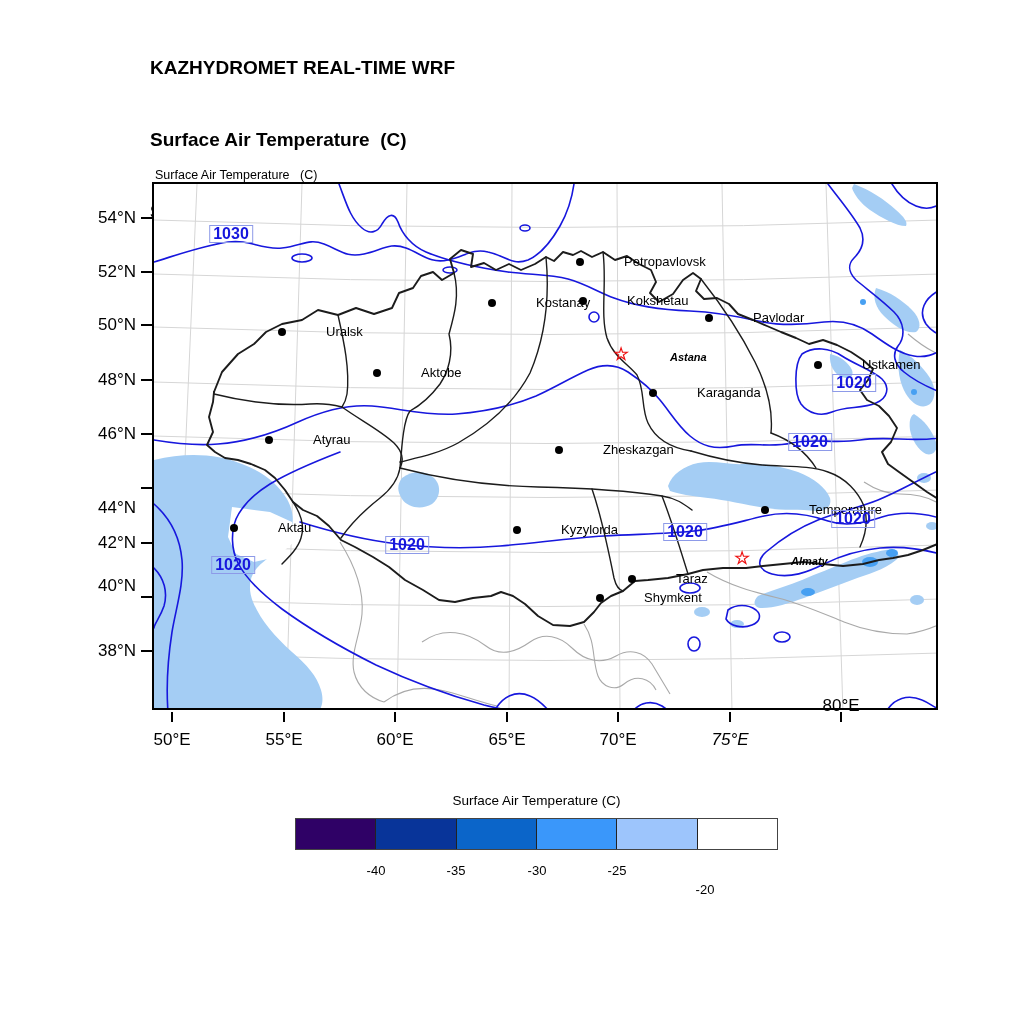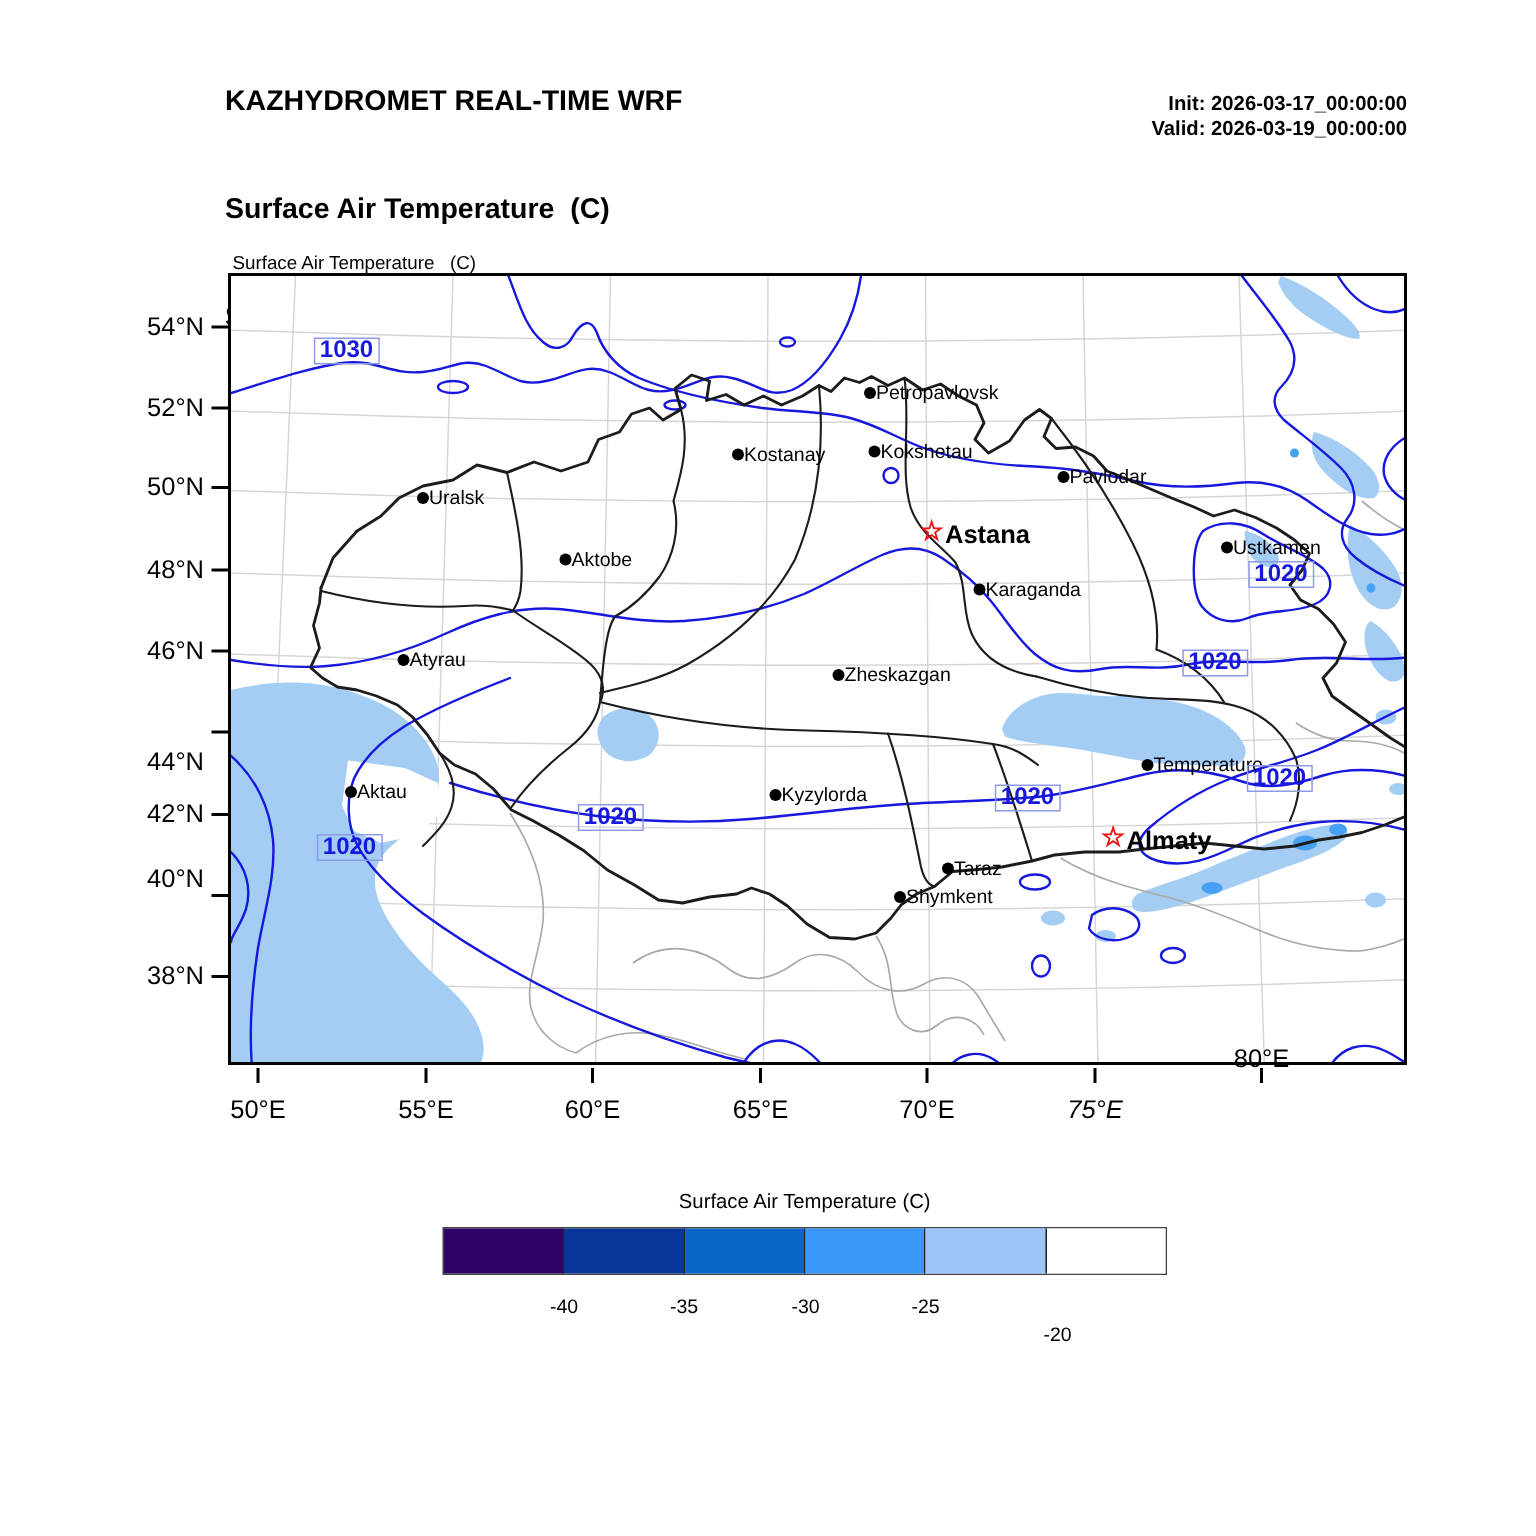--- a/index.html
+++ b/index.html
@@ -17,22 +17,22 @@
   .shade{fill:var(--shade);stroke:none;}
   .shade2{fill:var(--shade2);stroke:none;}
   .landpatch{fill:#ffffff;stroke:none;}
   .grayb{stroke:var(--gray);stroke-width:1.1;fill:none;stroke-linejoin:round;}
   .contour{stroke:var(--blue);stroke-width:1.6;fill:none;stroke-linejoin:round;stroke-linecap:round;}
   .blackb{stroke:var(--black);stroke-width:1.4;fill:none;stroke-linejoin:round;stroke-linecap:round;}
   .blackb2{stroke:var(--black);stroke-width:1.9;fill:none;stroke-linejoin:round;stroke-linecap:round;}
   .city{position:absolute;width:0;height:0;}
   .city .dot{position:absolute;left:-4px;top:-4px;width:8px;height:8px;border-radius:50%;background:#000;}
   .city .star{position:absolute;left:-9px;top:-12px;color:var(--red);font-size:18px;font-weight:bold;line-height:18px;}
-  .city .clabel{position:absolute;left:4px;top:-8px;font-size:13px;line-height:16px;white-space:nowrap;}
-  .city .clabel.bold{left:8px;font-size:17px;font-weight:bold;}
+  .city .clabel{position:absolute;left:4px;top:-8px;font-size:13px;line-height:16px;white-space:nowrap;padding-left:40px;}
+  .city .clabel.bold{left:8px;font-size:11px;font-weight:bold;font-style:italic;}
   .plabel{position:absolute;transform:translate(-50%,-50%);color:var(--blue);font-weight:bold;
           font-size:16px;line-height:16px;border:1.2px solid var(--pbox);padding:0 3px;white-space:nowrap;}
   .ytick{position:absolute;width:11px;height:2px;background:#000;}
   .ylabel{position:absolute;width:76px;text-align:right;font-size:17px;}
   .xtick{position:absolute;width:2px;height:10px;background:#000;}
   .xlabel{position:absolute;width:70px;text-align:center;font-size:17px;}
   .cbar-title{position:absolute;left:295px;top:793px;width:483px;text-align:center;font-size:13.5px;}
   .cbar{position:absolute;left:295px;top:818px;width:483px;height:32px;display:flex;
         border:1px solid #444;box-sizing:border-box;}
   .cbar .seg{flex:1 1 0;border-right:1px solid #222;}
@@ -43,24 +43,20 @@
 <body>
 
 <div class="page" style="--blue: #1717dd; --pbox: #8d9ae8; --shade: #a4cdf4; --shade2: #47a0f2; --black: #1c1c1c; --gray: #a9a9a9; --graticule: #d6d6d6; --red: #ee1111;">
 
   <div class="title-block">
     <div>KAZHYDROMET REAL-TIME WRF</div>
     <div>Surface Air Temperature  (C)</div>
     <div>Sea Level Pressure  (hPa)</div>
   </div>
 
-  <div class="init-block">
-    <div>Init: 2026-03-17_00:00:00</div>
-    <div>Valid: 2026-03-19_00:00:00</div>
-  </div>
 
   <div class="legend-block">
     <div>Surface Air Temperature   (C)</div>
     <div>Sea Level Pressure   (hPa)</div>
   </div>
 
   <div class="map-area">
     <svg class="map-svg" width="786" height="528" viewBox="152 182 786 528">
       <g id="graticule">
           <path d="M 152 218 Q 545 233 938 218" class="graticule"></path>

